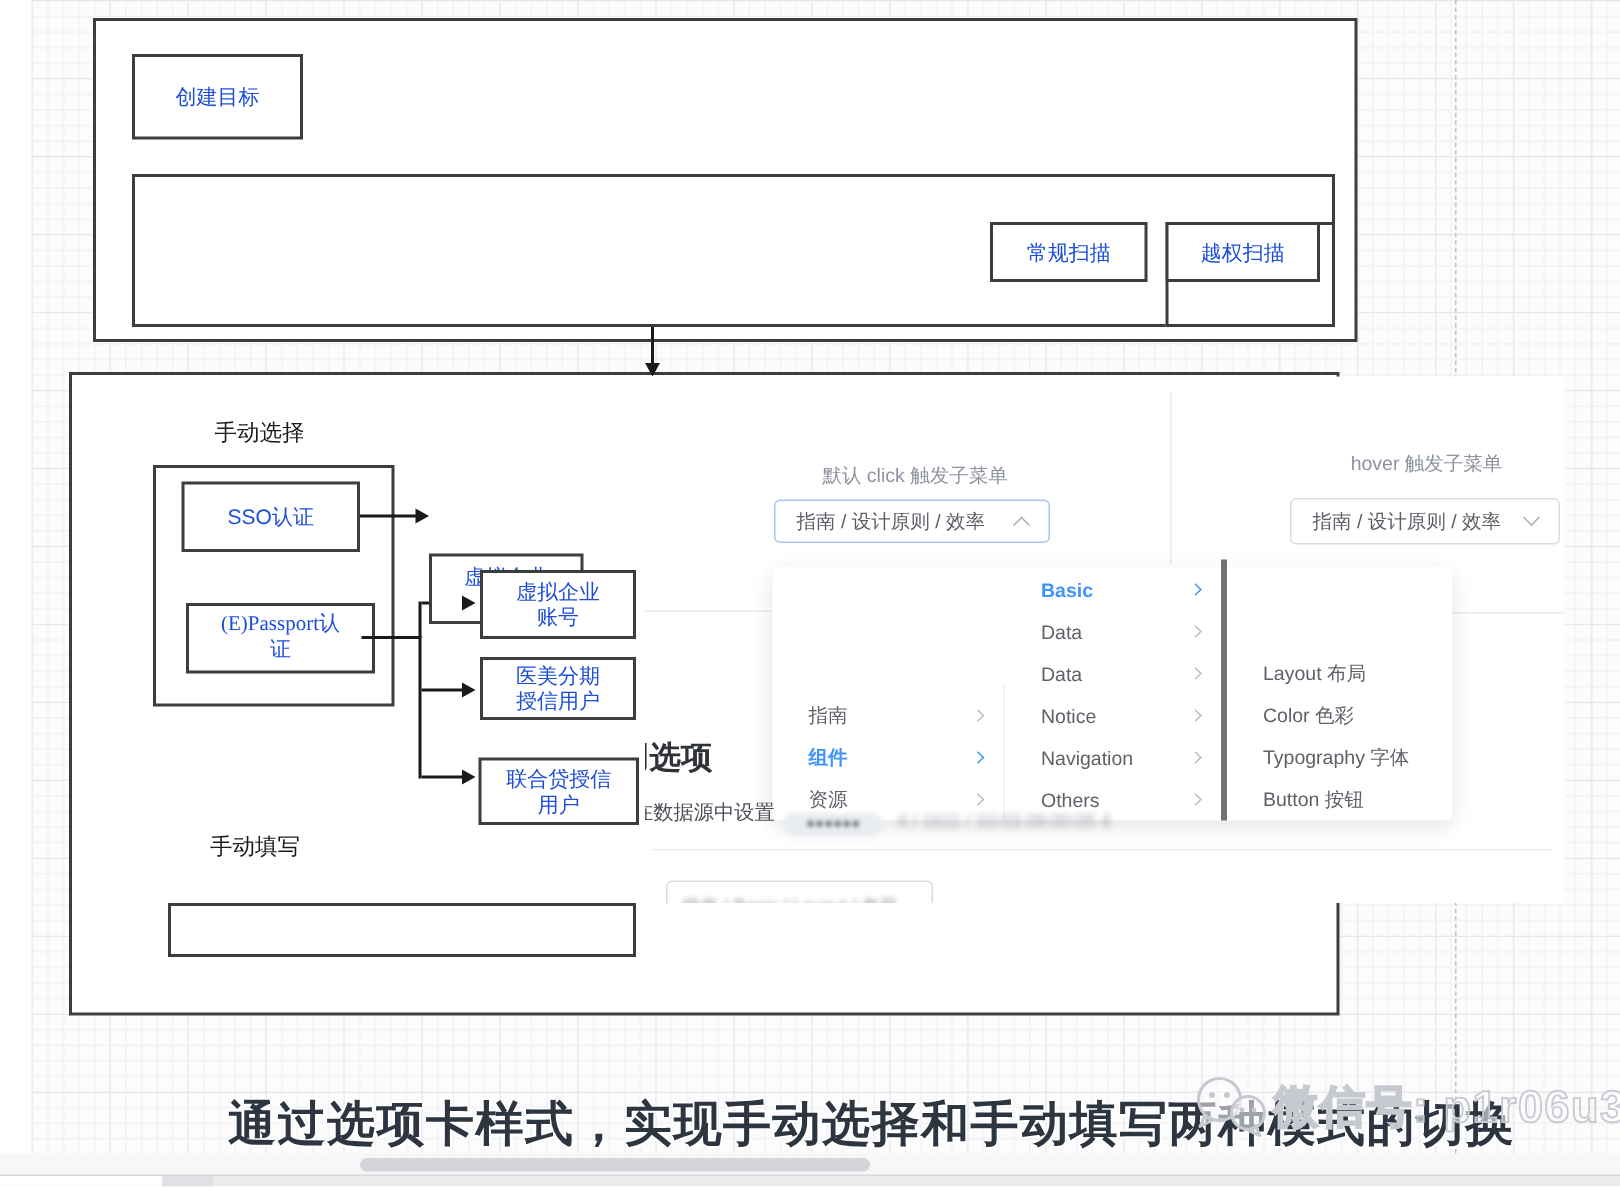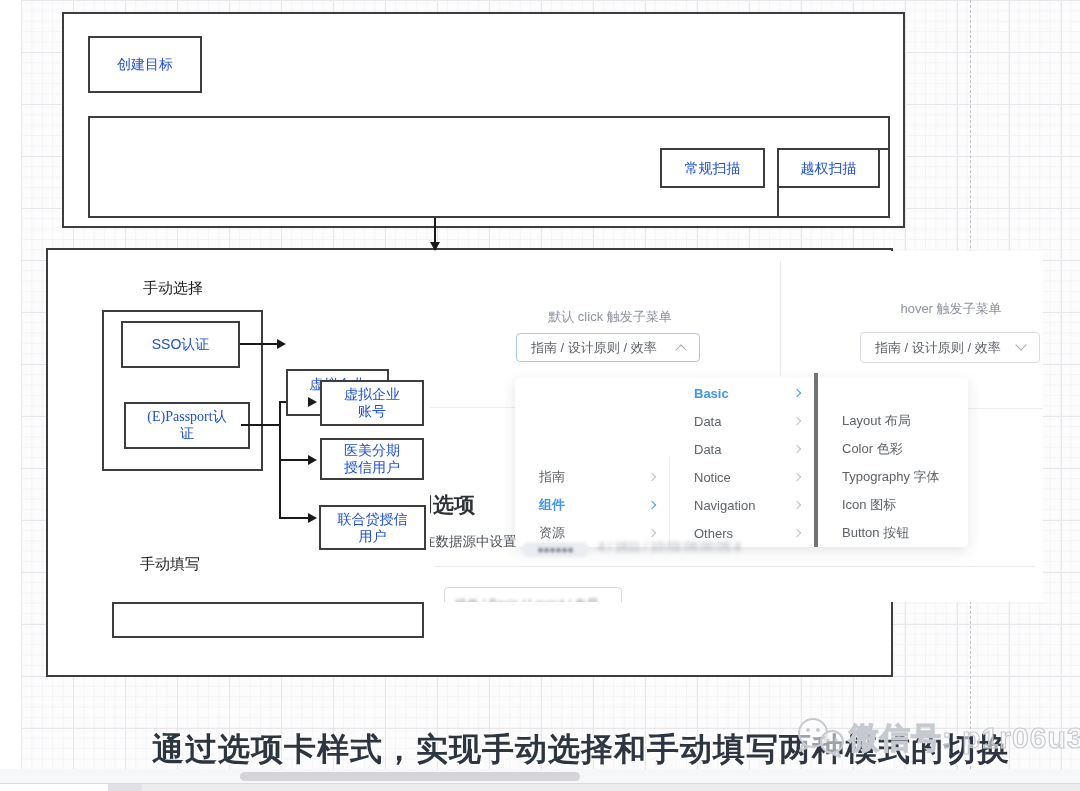--- a/index.html
+++ b/index.html
@@ -201,23 +201,20 @@
       </div>
       <div class="menu-col c3">
         <div class="menu-item">
           <span>Layout 布局</span>
           </div>
         <div class="menu-item">
           <span>Color 色彩</span>
           </div>
         <div class="menu-item">
           <span>Typography 字体</span>
-          </div>
-        <div class="menu-item">
-          <span>Icon 图标</span>
           </div>
         <div class="menu-item">
           <span>Button 按钮</span>
           </div>
       </div>
     </div>
 
     <div class="partial-heading">用选项</div>
     <div class="partial-body">在数据源中设置</div>
     <div class="blur-pill">●●●●●●</div>

